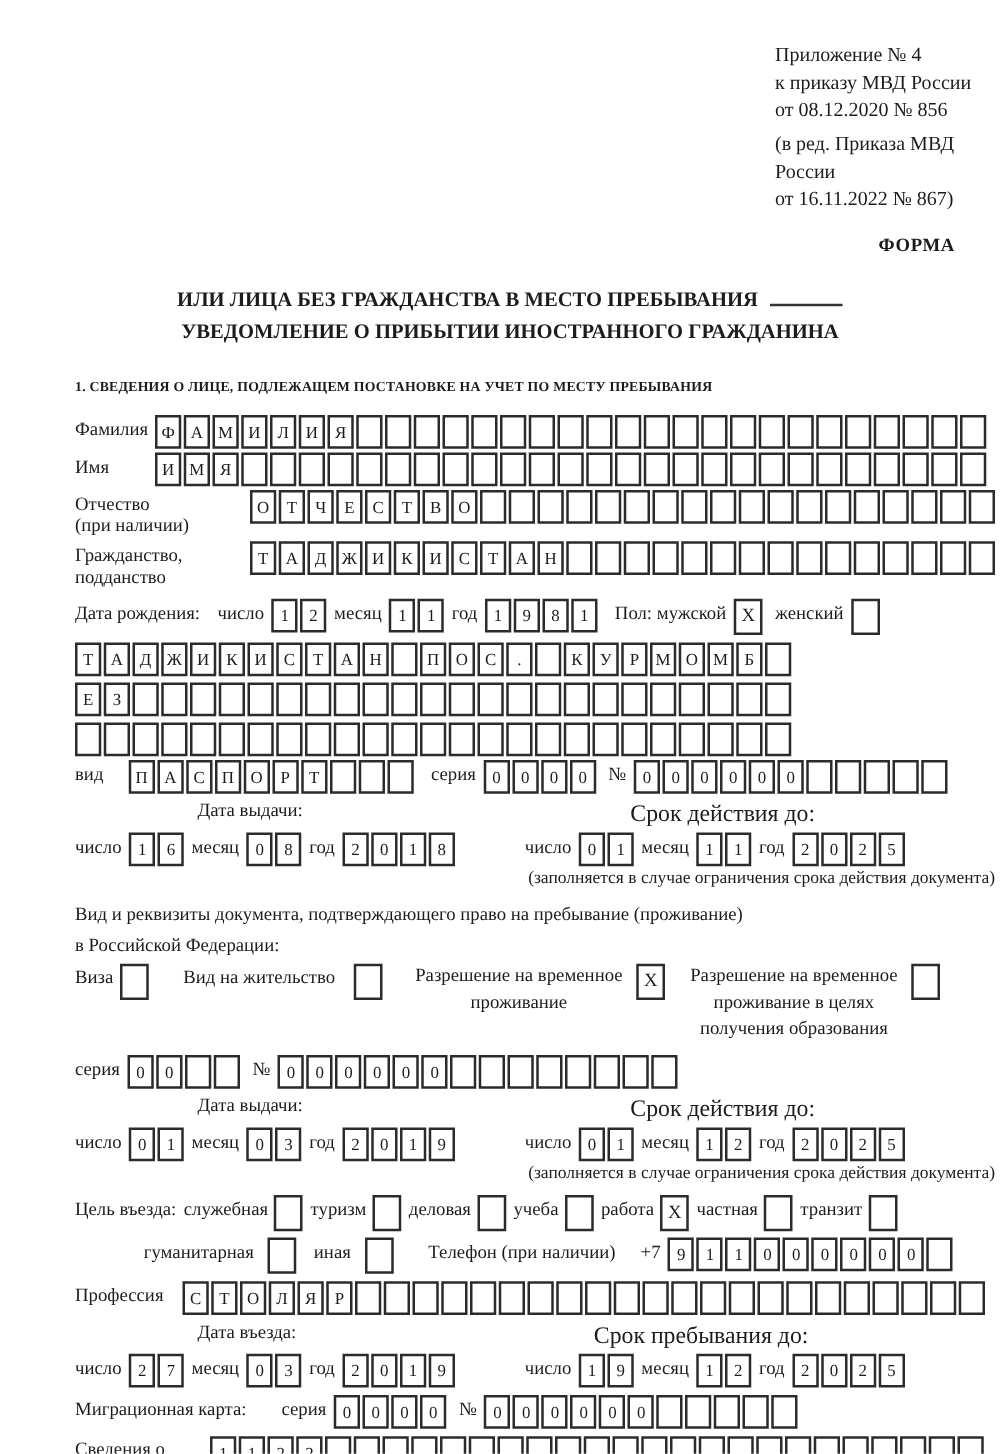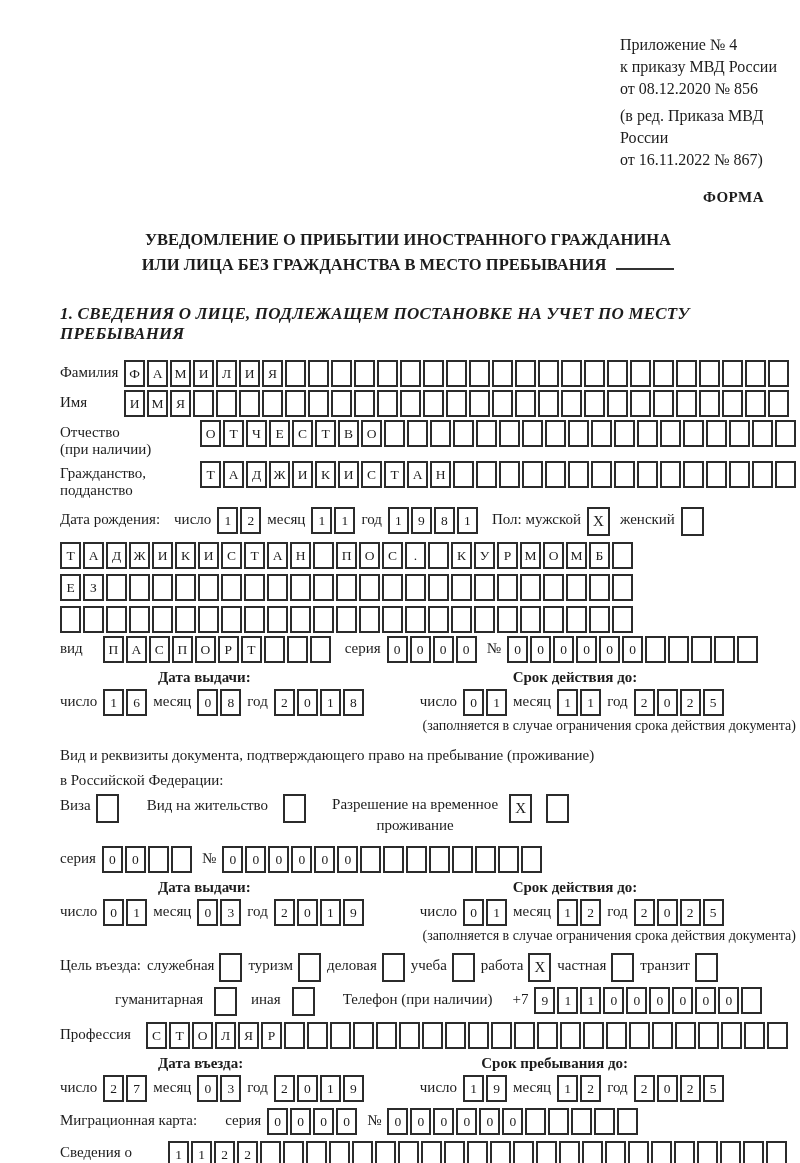--- a/index.html
+++ b/index.html
@@ -4,34 +4,34 @@
 <style>
   html,body{margin:0;padding:0;background:#fff;}
   body{width:800px;height:1163px;overflow:hidden;color:#1c1c1c;
        font-family:"Liberation Serif","DejaVu Serif",serif;font-size:15px;}
   .page{padding:34px 0 0 60px;width:738px;}
   .annex{margin-left:560px;font-size:16px;line-height:1.38;}
   .annex-note{margin-top:5px;}
   .forma{margin-top:18px;text-align:right;padding-right:34px;font-weight:bold;font-size:15px;letter-spacing:.5px;}
   .title{margin-top:22px;text-align:center;font-weight:bold;font-size:16.5px;line-height:1.5;margin-left:-42px;}
   .blank-line{display:inline-block;width:58px;border-bottom:2px solid #333;height:14px;margin-left:10px;}
-  .sec{margin-top:26px;font-weight:bold;font-size:17px;letter-spacing:.2px;font-style:italic;}
+  .sec{margin-top:26px;font-weight:bold;font-size:11px;letter-spacing:.2px;}
   .row{display:flex;align-items:flex-start;margin-top:3px;}
   .lbl{padding-top:4px;flex:none;}
   .cells{display:flex;gap:2px;flex:none;}
   .cell{flex:none;width:17px;height:23px;border:2px solid #2b2b2b;text-align:center;
         font-size:13.5px;line-height:23px;background:#fff;}
   .cb{flex:none;width:19px;height:25px;border:2px solid #2b2b2b;display:inline-flex;
       align-items:center;justify-content:center;font-size:15px;background:#fff;}
   .w64{width:64px;} .w140{width:140px;} .w145{width:145px;} .w108{width:108px;line-height:22px;}
   .stack{display:flex;flex-direction:column;gap:5px;}
   .doc-head{margin-top:5px;text-align:center;font-weight:bold;font-size:15px;}
   .hdr-row{margin-top:6px;display:flex;}
-  .hdr1{margin-left:98px;font-size:15px;font-weight:bold;}
-  .hdr2{margin-left:262px;font-size:15px;font-weight:bold;}
+  .hdr1{margin-left:98px;font-size:15px;}
+  .hdr2{margin-left:262px;font-size:19px;}
   .dgroup{display:flex;gap:6px;align-items:flex-start;}
   .dgroup .dlbl{padding-top:4px;}
   .dright{margin-left:56px;}
   .note{font-size:14px;text-align:right;padding-right:2px;margin-top:2px;}
   .intro{margin-top:9px;line-height:1.65;}
   .opts{margin-top:2px;display:flex;align-items:flex-start;}
   .optpair{display:flex;gap:5px;align-items:flex-start;}
   .optblock{width:178px;text-align:center;line-height:1.4;}
   .gap28{margin-left:28px;} .gap20{margin-left:20px;} .gap14{margin-left:14px;} .gap10{margin-left:10px;} .gap6{margin-left:6px;}
   .purp{margin-top:9px;display:flex;align-items:flex-start;flex-wrap:nowrap;}
@@ -50,22 +50,22 @@
     <div>от 08.12.2020 № 856</div>
     <div class="annex-note">
       <div>(в ред. Приказа МВД России</div>
       <div>от 16.11.2022 № 867)</div>
     </div>
   </div>
 
   <div class="forma">ФОРМА</div>
 
   <div class="title">
+    <div><span>ИЛИ ЛИЦА БЕЗ ГРАЖДАНСТВА В МЕСТО ПРЕБЫВАНИЯ</span><span class="blank-line"></span></div>
     <div>УВЕДОМЛЕНИЕ О ПРИБЫТИИ ИНОСТРАННОГО ГРАЖДАНИНА</div>
-    <div><span>ИЛИ ЛИЦА БЕЗ ГРАЖДАНСТВА В МЕСТО ПРЕБЫВАНИЯ</span><span class="blank-line"></span></div>
   </div>
 
   <div class="sec">1. СВЕДЕНИЯ О ЛИЦЕ, ПОДЛЕЖАЩЕМ ПОСТАНОВКЕ НА УЧЕТ ПО МЕСТУ ПРЕБЫВАНИЯ</div>
 
   <div class="row mt16">
     <span class="lbl w64">Фамилия</span>
     <span class="cells">
         <span class="cell">Ф</span>
         <span class="cell">А</span>
         <span class="cell">М</span>
@@ -412,20 +412,21 @@
     </span>
     <span class="optpair gap28">
       <span class="lbl" style="padding-top:3px;">Вид на жительство</span>
       <span class="cb gap10"></span>
     </span>
     <span class="optpair gap20">
       <span class="optblock">Разрешение на временное проживание</span>
       <span class="cb">X</span>
     </span>
     <span class="optpair gap14">
+      <span class="optblock">Разрешение на временное проживание в целях получения образования</span>
       <span class="cb"></span>
     </span>
   </div>
 
   <div class="row mt10">
     <span class="lbl">серия</span>
     <span class="cells gap6">
         <span class="cell">0</span>
         <span class="cell">0</span>
         <span class="cell"></span>

